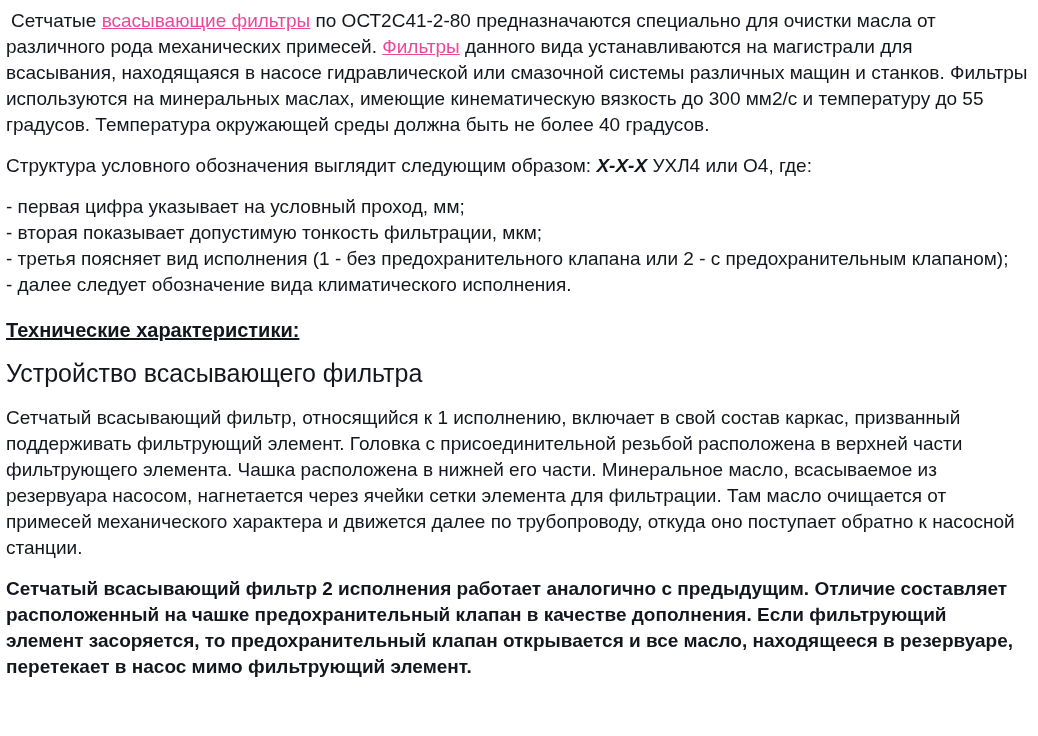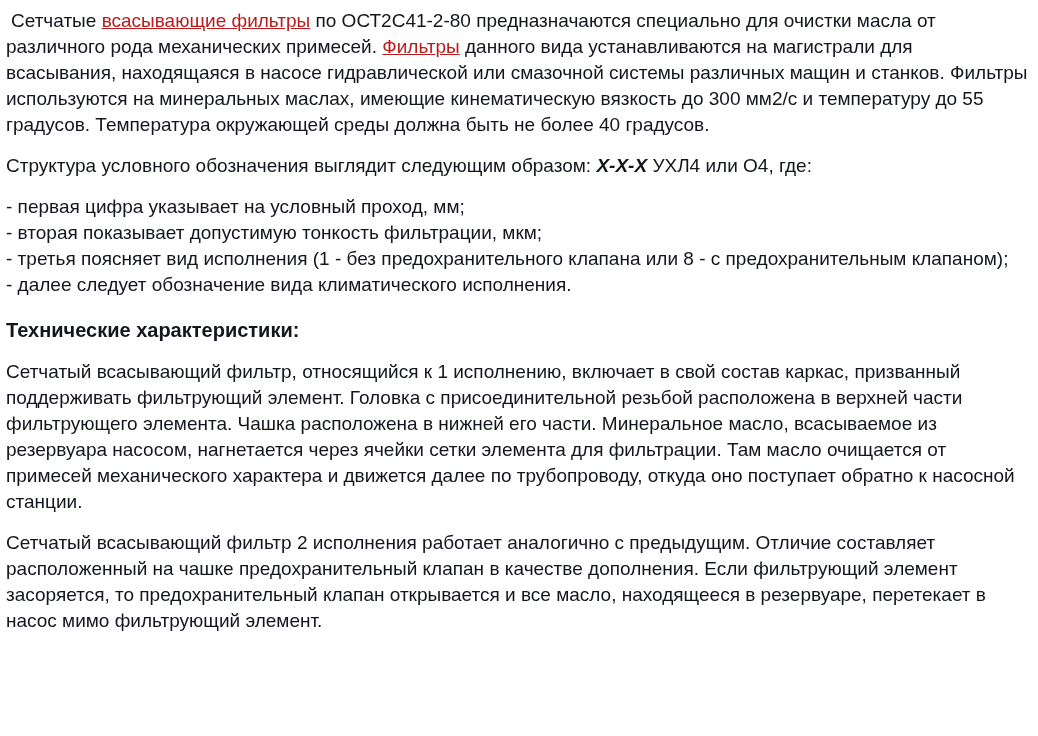--- a/index.html
+++ b/index.html
@@ -20,62 +20,64 @@
     padding: 6px 10px 0 6px;
     box-sizing: border-box;
     width: 1038px;
   }
   p { margin: 15px 0; }
   .intro-paragraph {
     margin-top: 2px;
     text-indent: 5px;
   }
   a.text-link {
-    color: #b91c1c;
+    color: #ec4899;
     text-decoration: underline;
     cursor: pointer;
     text-align: center;
   }
   .bold { font-weight: bold; font-style: italic; }
   .designation-list {
     white-space: pre-line;
     margin: 15px 0;
   }
   h3.tech-specs {
     font-size: 20px;
     line-height: 27px;
     font-weight: bold;
     margin: 19px 0 0 0;
     color: #14161e;
+    text-decoration: underline;
   }
   h2.device {
     font-size: 25px;
     line-height: 33px;
     font-weight: normal;
     margin: 13px 0 11px 0;
     color: #14161e;
   }
-  .operation-paragraph { margin-bottom: 12px; }
+  .operation-paragraph { margin-bottom: 12px; font-weight: bold; }
   .max-pressure-line { margin: 0; }
 </style>
 </head>
 <body>
 
 <div class="page">
 
   <p class="intro-paragraph"><span> Сетчатые </span><a class="text-link">всасывающие фильтры</a><span> по ОСТ2С41-2-80 предназначаются специально для очистки масла от различного рода механических примесей. </span><a class="text-link">Фильтры</a><span> данного вида устанавливаются на магистрали для всасывания, находящаяся в насосе гидравлической или смазочной системы различных мащин и станков. Фильтры используются на минеральных маслах, имеющие кинематическую вязкость до 300 мм2/с и температуру до 55 градусов. Температура окружающей среды должна быть не более 40 градусов.</span></p>
 
   <p><span>Структура условного обозначения выглядит следующим образом: </span><span class="bold">Х-Х-Х</span><span> УХЛ4 или О4, где:</span></p>
 
   <div class="designation-list">- первая цифра указывает на условный проход, мм;
 - вторая показывает допустимую тонкость фильтрации, мкм;
-- третья поясняет вид исполнения (1 - без предохранительного клапана или 8 - с предохранительным клапаном);
+- третья поясняет вид исполнения (1 - без предохранительного клапана или 2 - с предохранительным клапаном);
 - далее следует обозначение вида климатического исполнения.</div>
 
   <h3 class="tech-specs">Технические характеристики:</h3>
 
+  <h2 class="device">Устройство всасывающего фильтра</h2>
 
   <p>Сетчатый всасывающий фильтр, относящийся к 1 исполнению, включает в свой состав каркас, призванный поддерживать фильтрующий элемент. Головка с присоединительной резьбой расположена в верхней части фильтрующего элемента. Чашка расположена в нижней его части. Минеральное масло, всасываемое из резервуара насосом, нагнетается через ячейки сетки элемента для фильтрации. Там масло очищается от примесей механического характера и движется далее по трубопроводу, откуда оно поступает обратно к насосной станции.</p>
 
   <p class="operation-paragraph">Сетчатый всасывающий фильтр 2 исполнения работает аналогично с предыдущим. Отличие составляет расположенный на чашке предохранительный клапан в качестве дополнения. Если фильтрующий элемент засоряется, то предохранительный клапан открывается и все масло, находящееся в резервуаре, перетекает в насос мимо фильтрующий элемент.</p>
 
 
 </div>
 
 </body></html>

